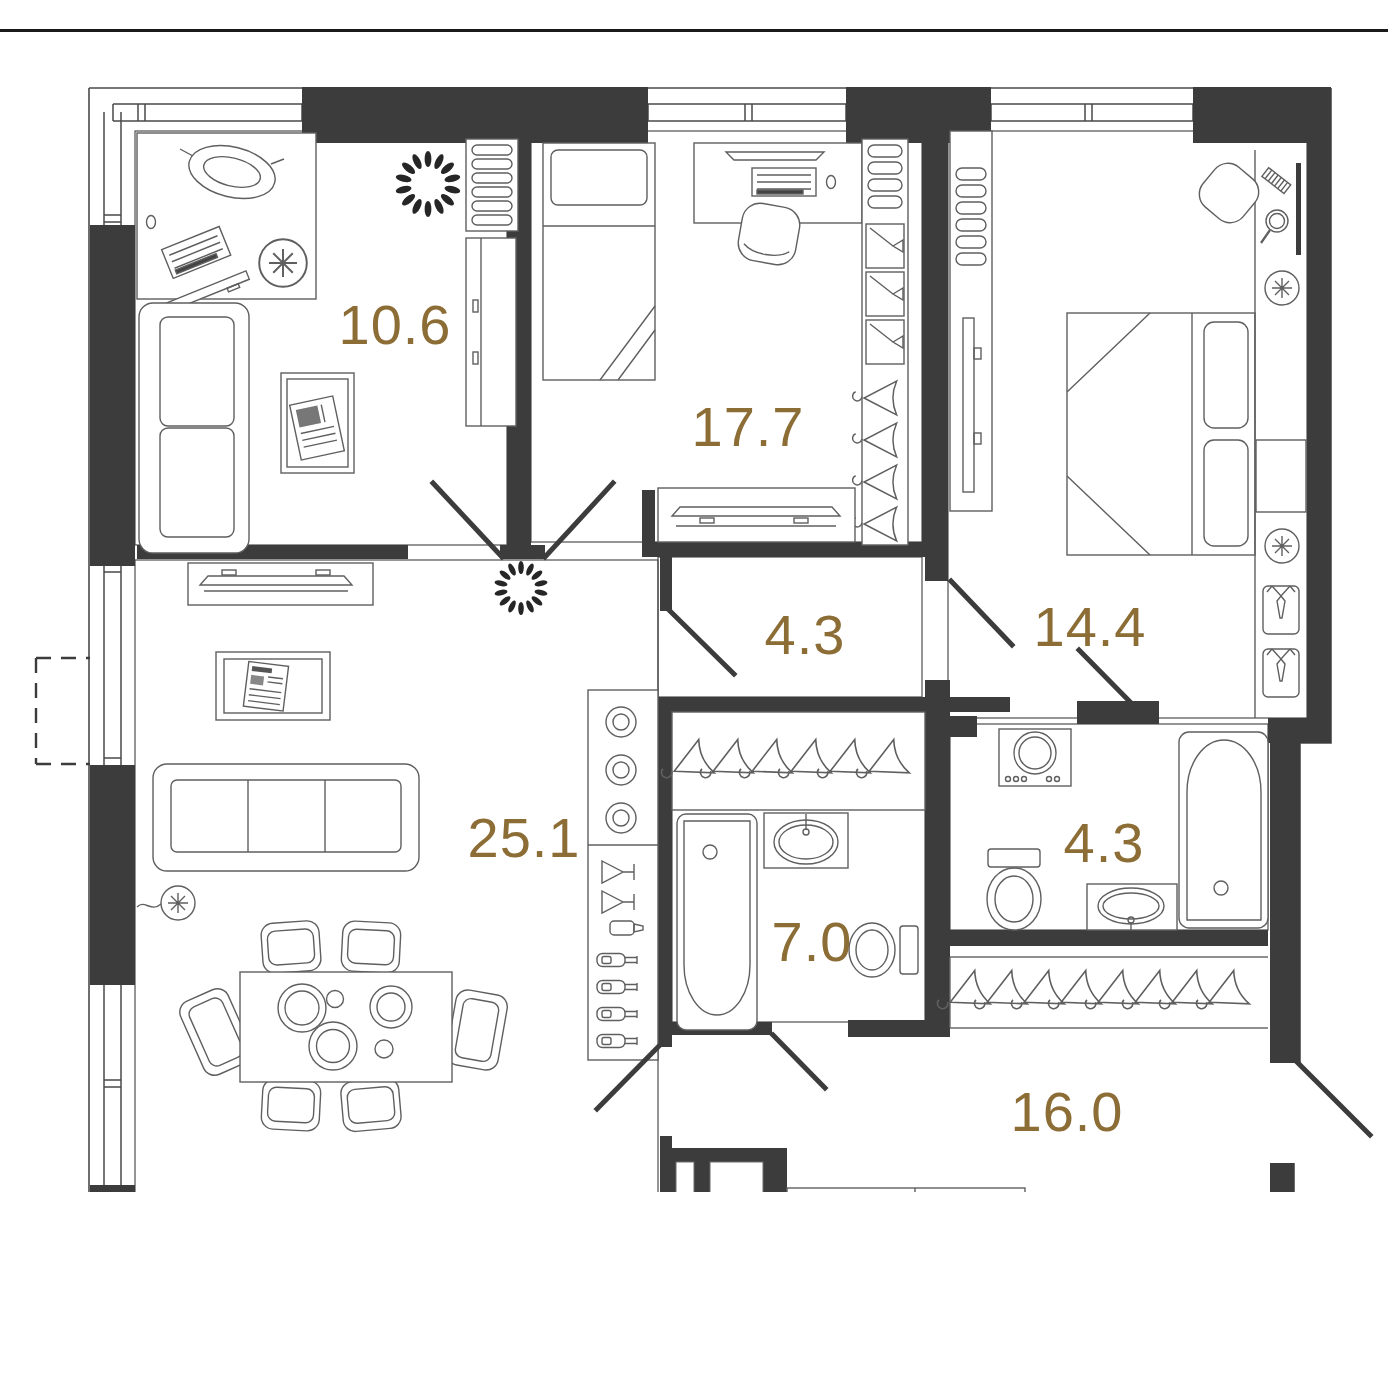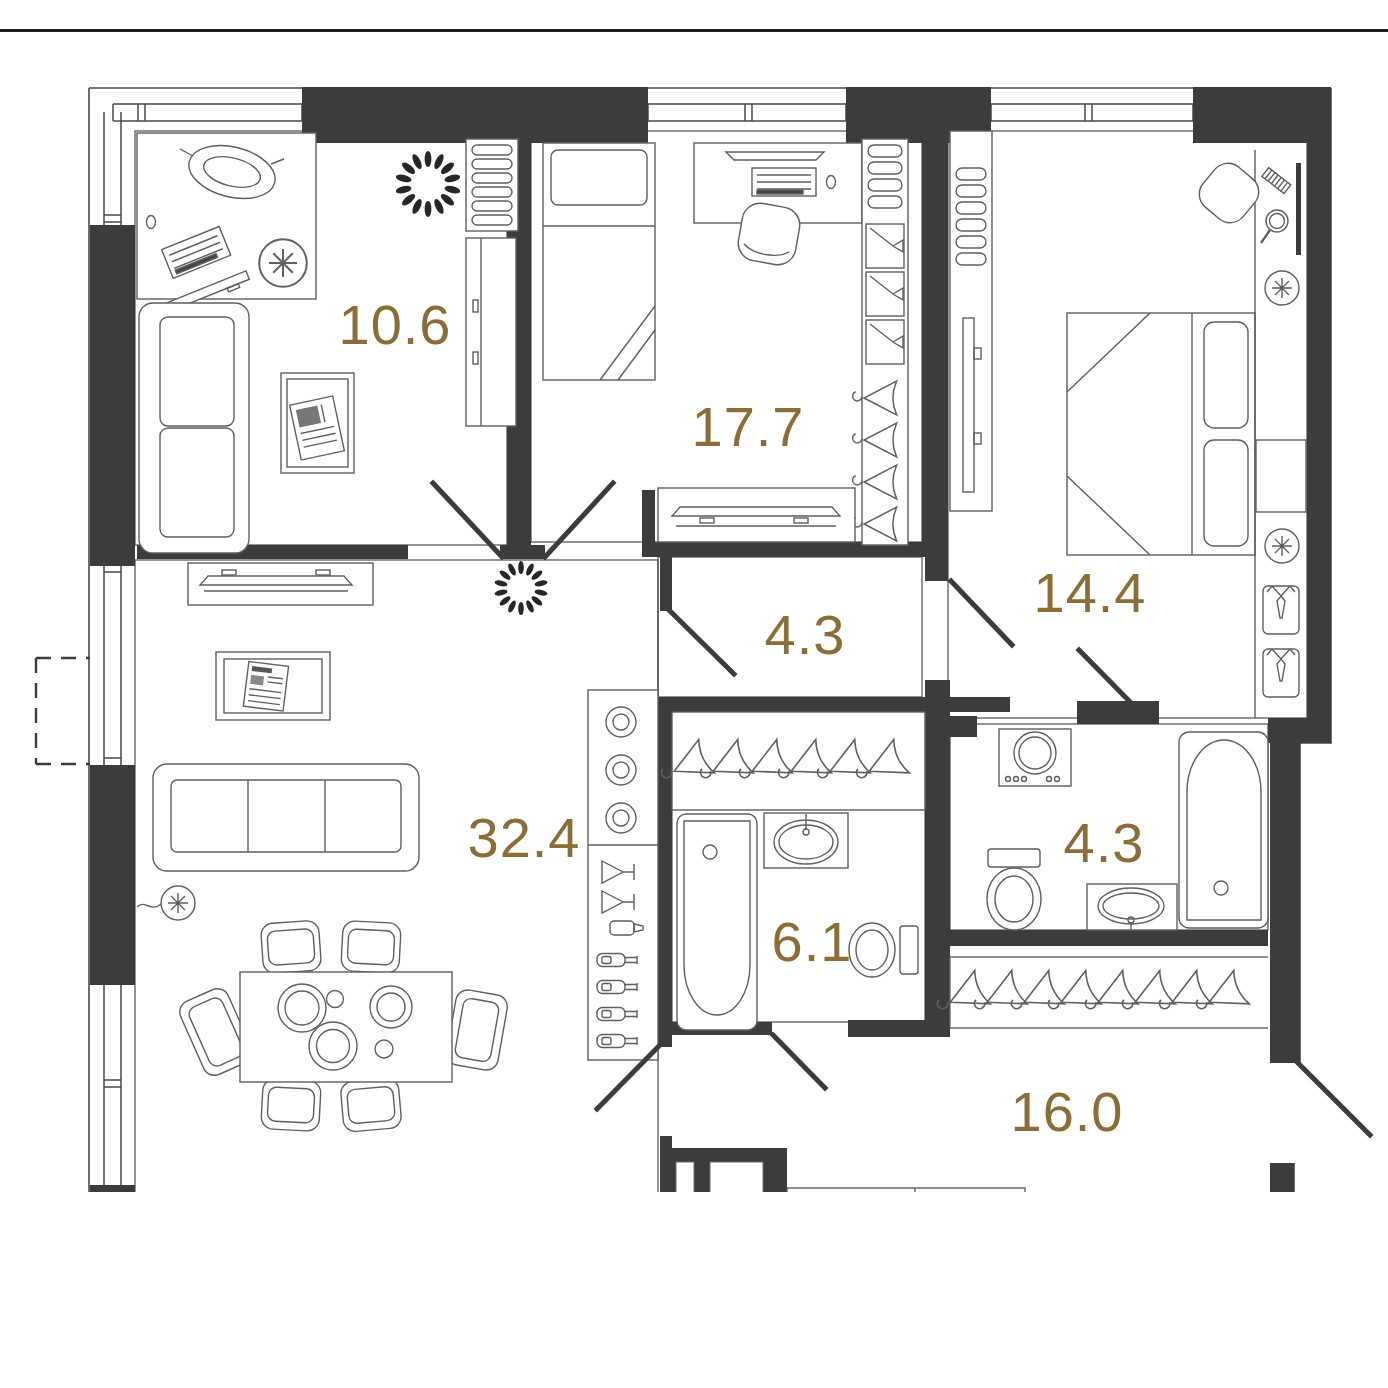--- a/index.html
+++ b/index.html
@@ -505,19 +505,19 @@
       <path d="M951,581 L1012,645"></path>
       <path d="M1079,650 L1140,712"></path>
       <path d="M658,1047 L597,1109"></path>
       <path d="M773,1035 L825,1088"></path>
       <path d="M1298,1063 L1370,1135"></path>
     </g>
   </svg>
 
   <div class="area-label" style="left:395px;top:325px">10.6</div>
   <div class="area-label" style="left:748px;top:427px">17.7</div>
-  <div class="area-label" style="left:1090px;top:593px">14.4</div>
+  <div class="area-label" style="left:1090px;top:627px">14.4</div>
   <div class="area-label" style="left:805px;top:635px">4.3</div>
-  <div class="area-label" style="left:524px;top:838px">32.4</div>
-  <div class="area-label" style="left:812px;top:942px">6.1</div>
+  <div class="area-label" style="left:524px;top:838px">25.1</div>
+  <div class="area-label" style="left:812px;top:942px">7.0</div>
   <div class="area-label" style="left:1104px;top:843px">4.3</div>
   <div class="area-label" style="left:1067px;top:1112px">16.0</div>
 </div>
 
 </body></html>

